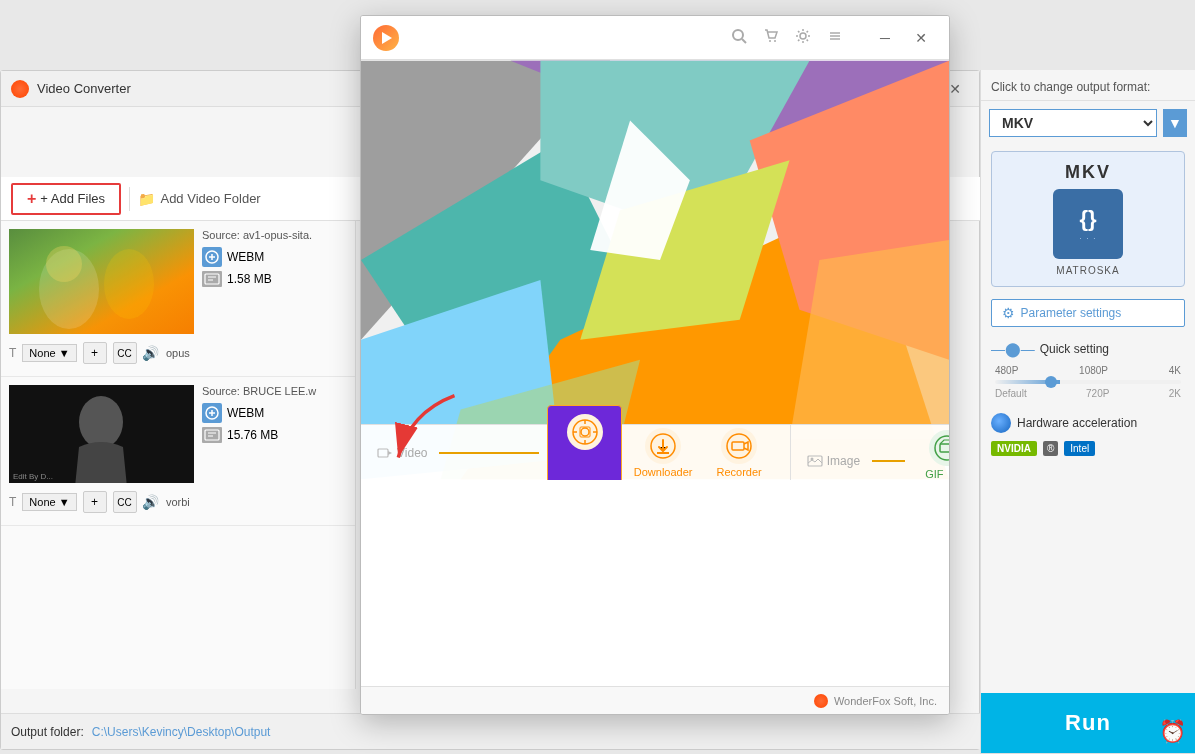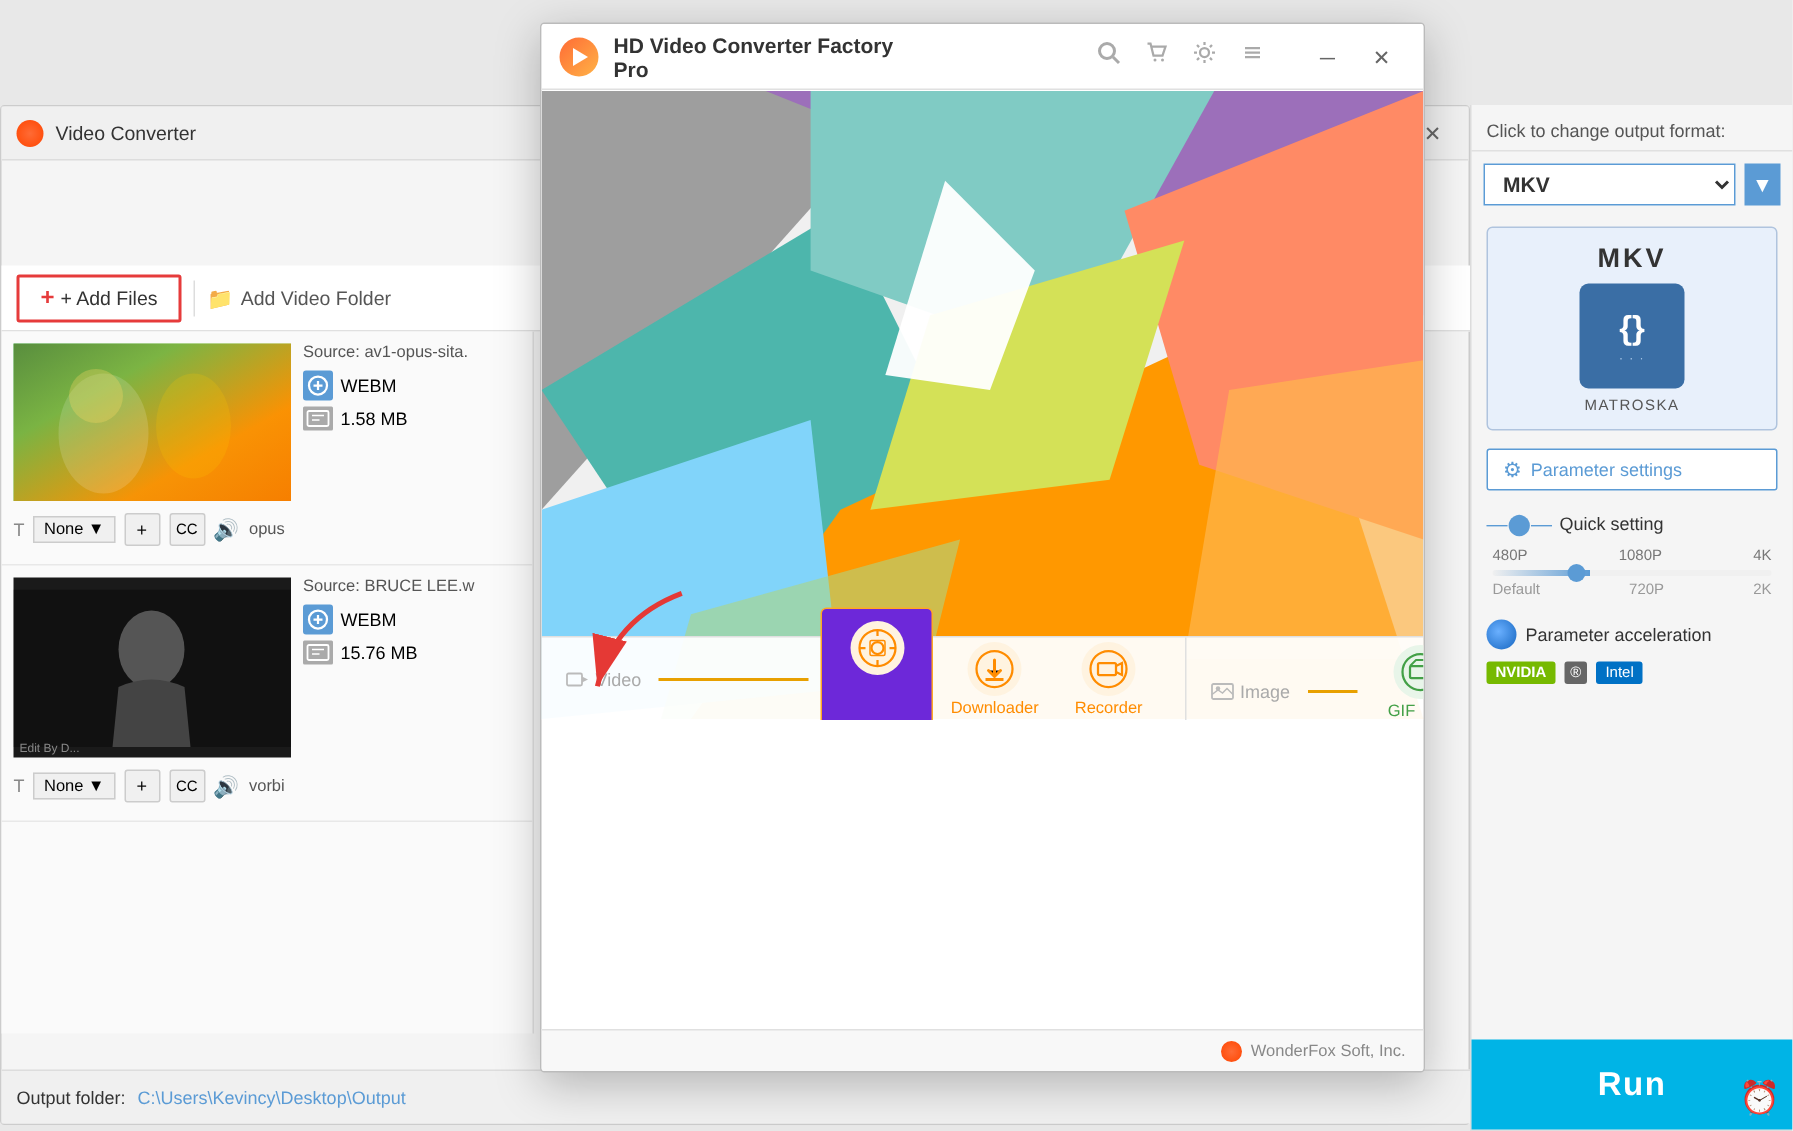--- a/index.html
+++ b/index.html
@@ -217,21 +217,21 @@
       overflow: hidden;
     }
     .thumb-1-overlay {
       position: absolute;
       inset: 0;
       background: linear-gradient(to bottom right, #5a8a3c 0%, #7cb342 30%, #ff8f00 70%, #f57c00 100%);
       opacity: 0.9;
     }
 
     .thumb-2 {
-      width: 185px; height: 120px;
+      width: 185px; height: 98px;
       background: #1a1a1a;
       display: flex; align-items: center; justify-content: center;
       position: relative;
       overflow: hidden;
     }
     .thumb-2-text {
       position: absolute;
       bottom: 2px; left: 4px;
       font-size: 9px;
       color: #aaa;
@@ -841,41 +841,40 @@
       <div class="slider-sublabels">
         <span>Default</span>
         <span>720P</span>
         <span>2K</span>
       </div>
     </div>
   </div>
 
   <div class="hw-accel">
     <div class="hw-icon"></div>
-    <span>Parameter acceleration</span>
+    <span>Hardware acceleration</span>
   </div>
   <div class="hw-badges-row">
     <span class="nvidia-badge">NVIDIA</span>
     <span style="background:#666;color:#fff;font-size:10px;padding:2px 4px;border-radius:2px;">®</span>
     <span class="intel-badge">Intel</span>
   </div>
 
   <button class="run-btn">
     <span>Run</span>
   </button>
   <button class="alarm-btn">⏰</button>
 </div>
 
 <div class="main-window">
 
   <div class="main-titlebar">
     <div class="main-app-icon">
       <div class="main-app-icon-inner"></div>
     </div>
-    <span class="main-title">HD Video Converter Factory Pro</span>
     <div class="main-toolbar-icons">
       <button class="toolbar-icon-btn">
         <svg width="16" height="16" viewBox="0 0 16 16" fill="none">
           <circle cx="7" cy="7" r="5" stroke="#aaa" stroke-width="2"></circle>
           <line x1="11" y1="11" x2="15" y2="15" stroke="#aaa" stroke-width="2"></line>
         </svg>
       </button>
       <button class="toolbar-icon-btn">
         <svg width="16" height="16" viewBox="0 0 16 16" fill="none">
           <path d="M2 2h2l2 8h6l2-6H5" stroke="#aaa" stroke-width="1.5"></path>

